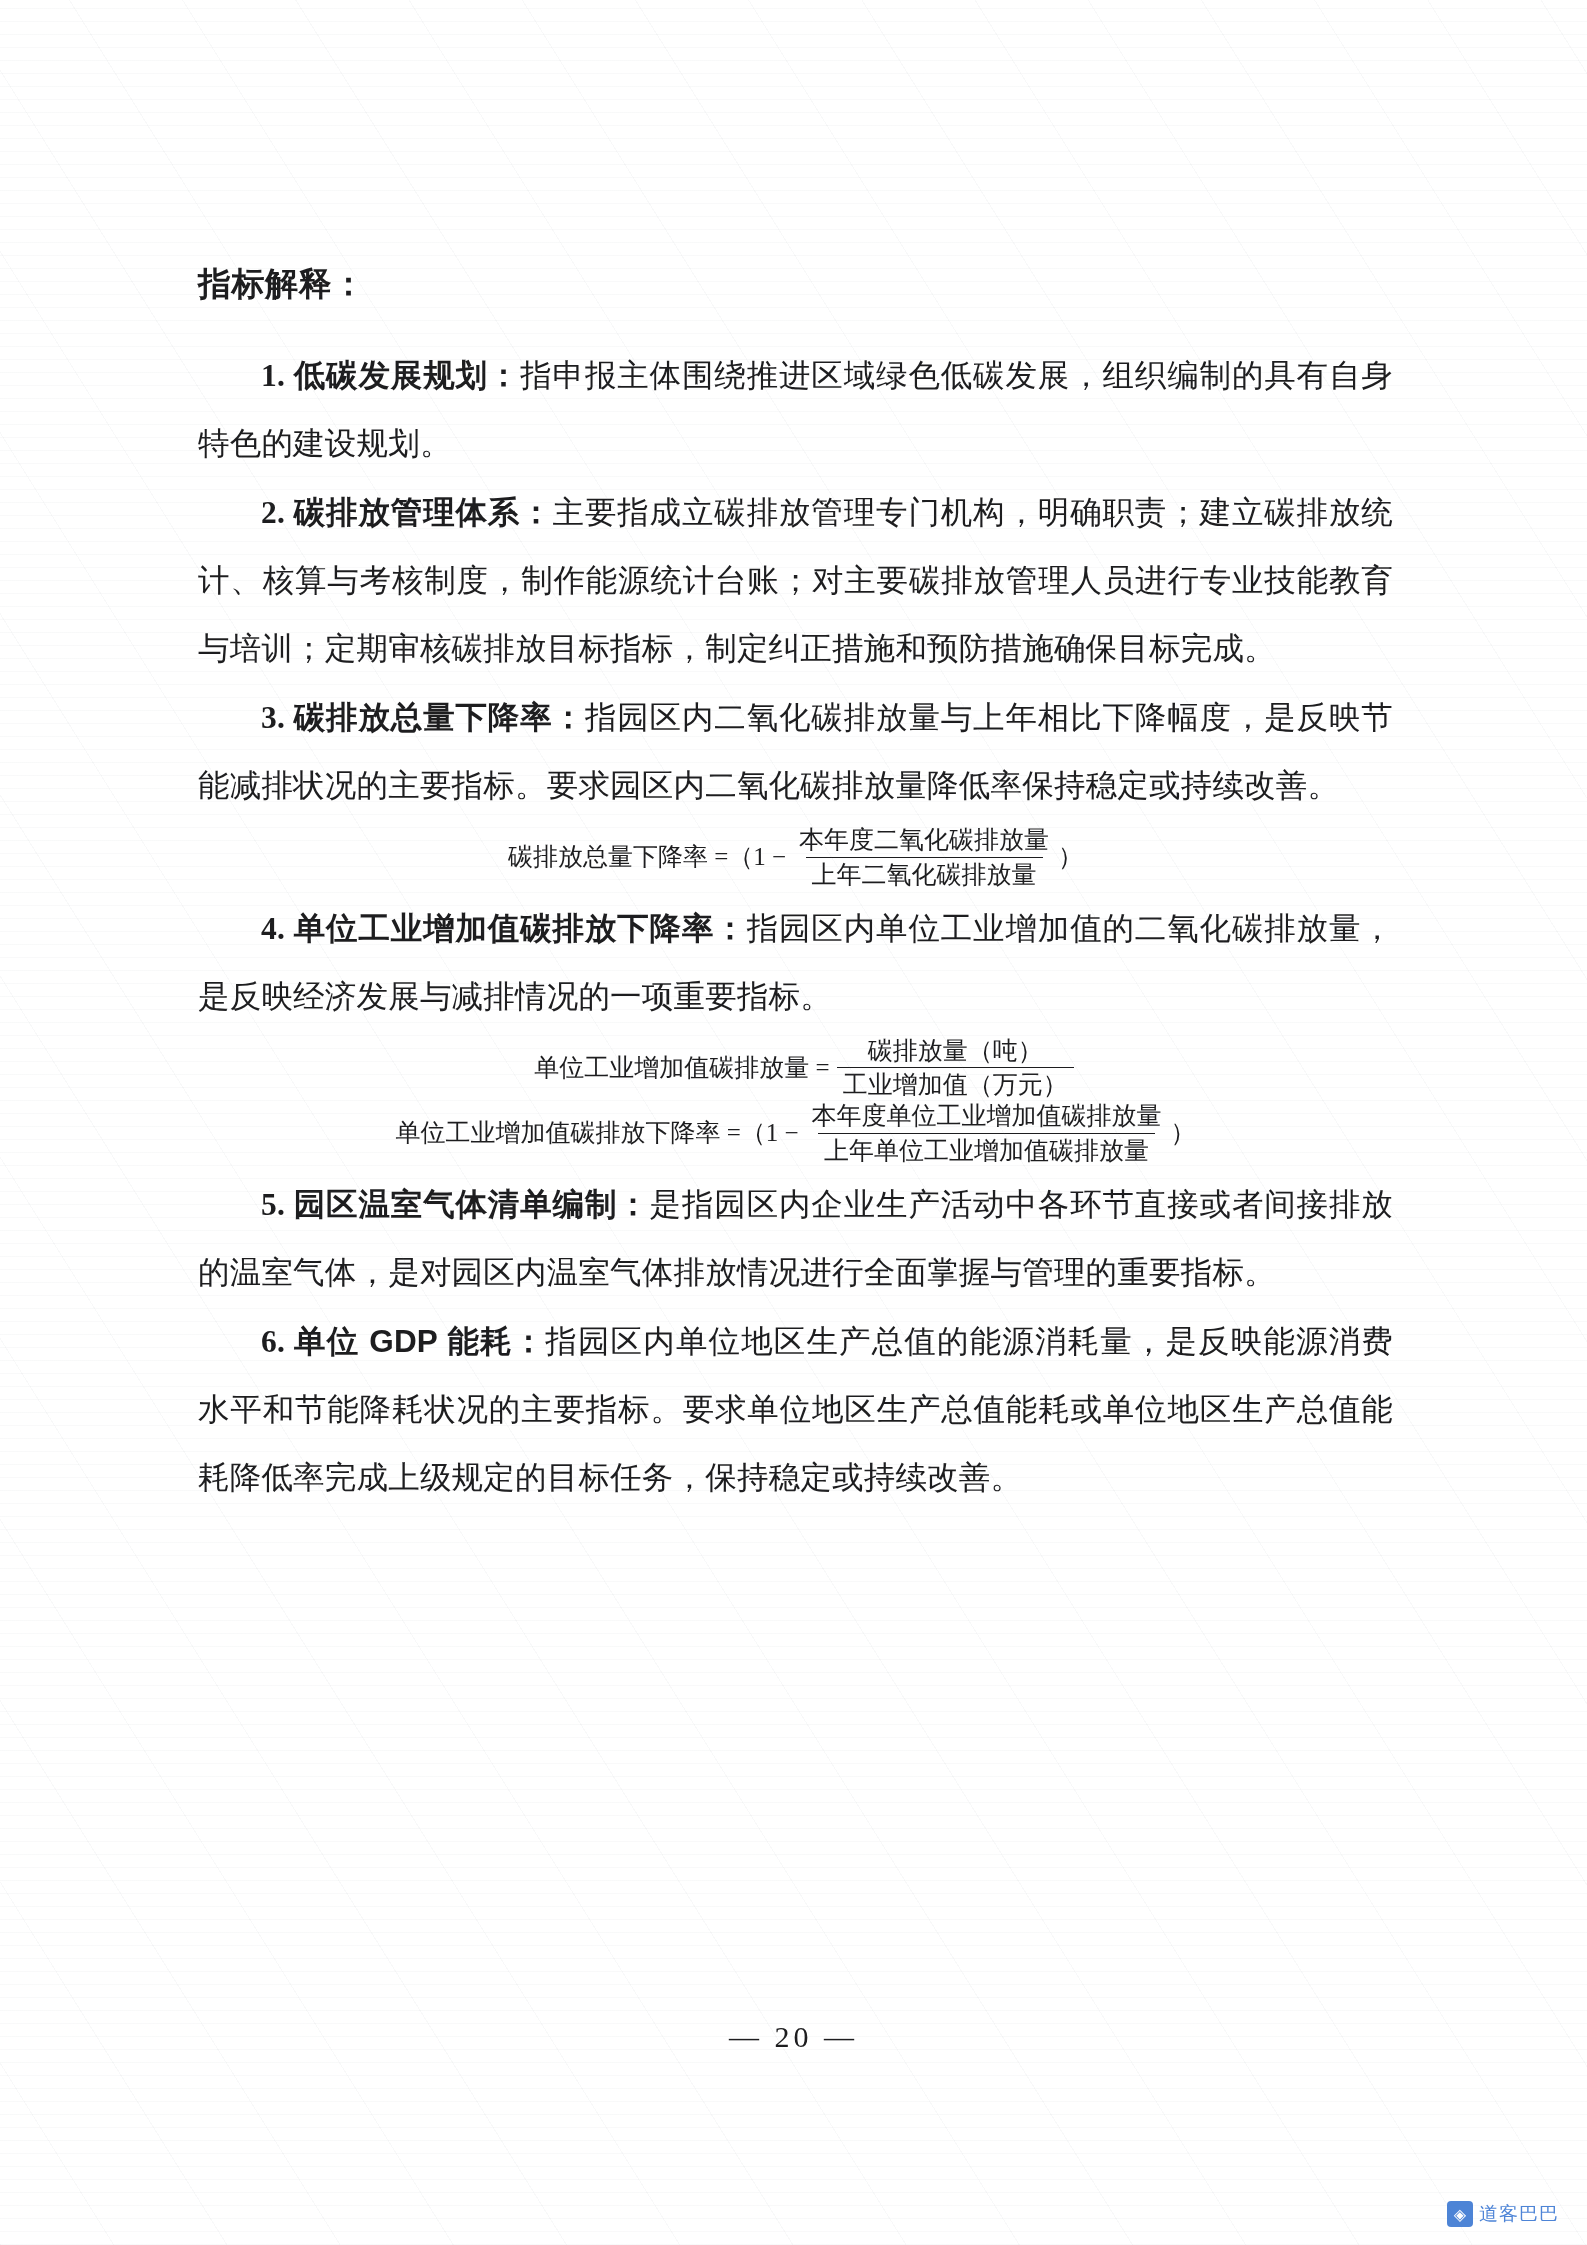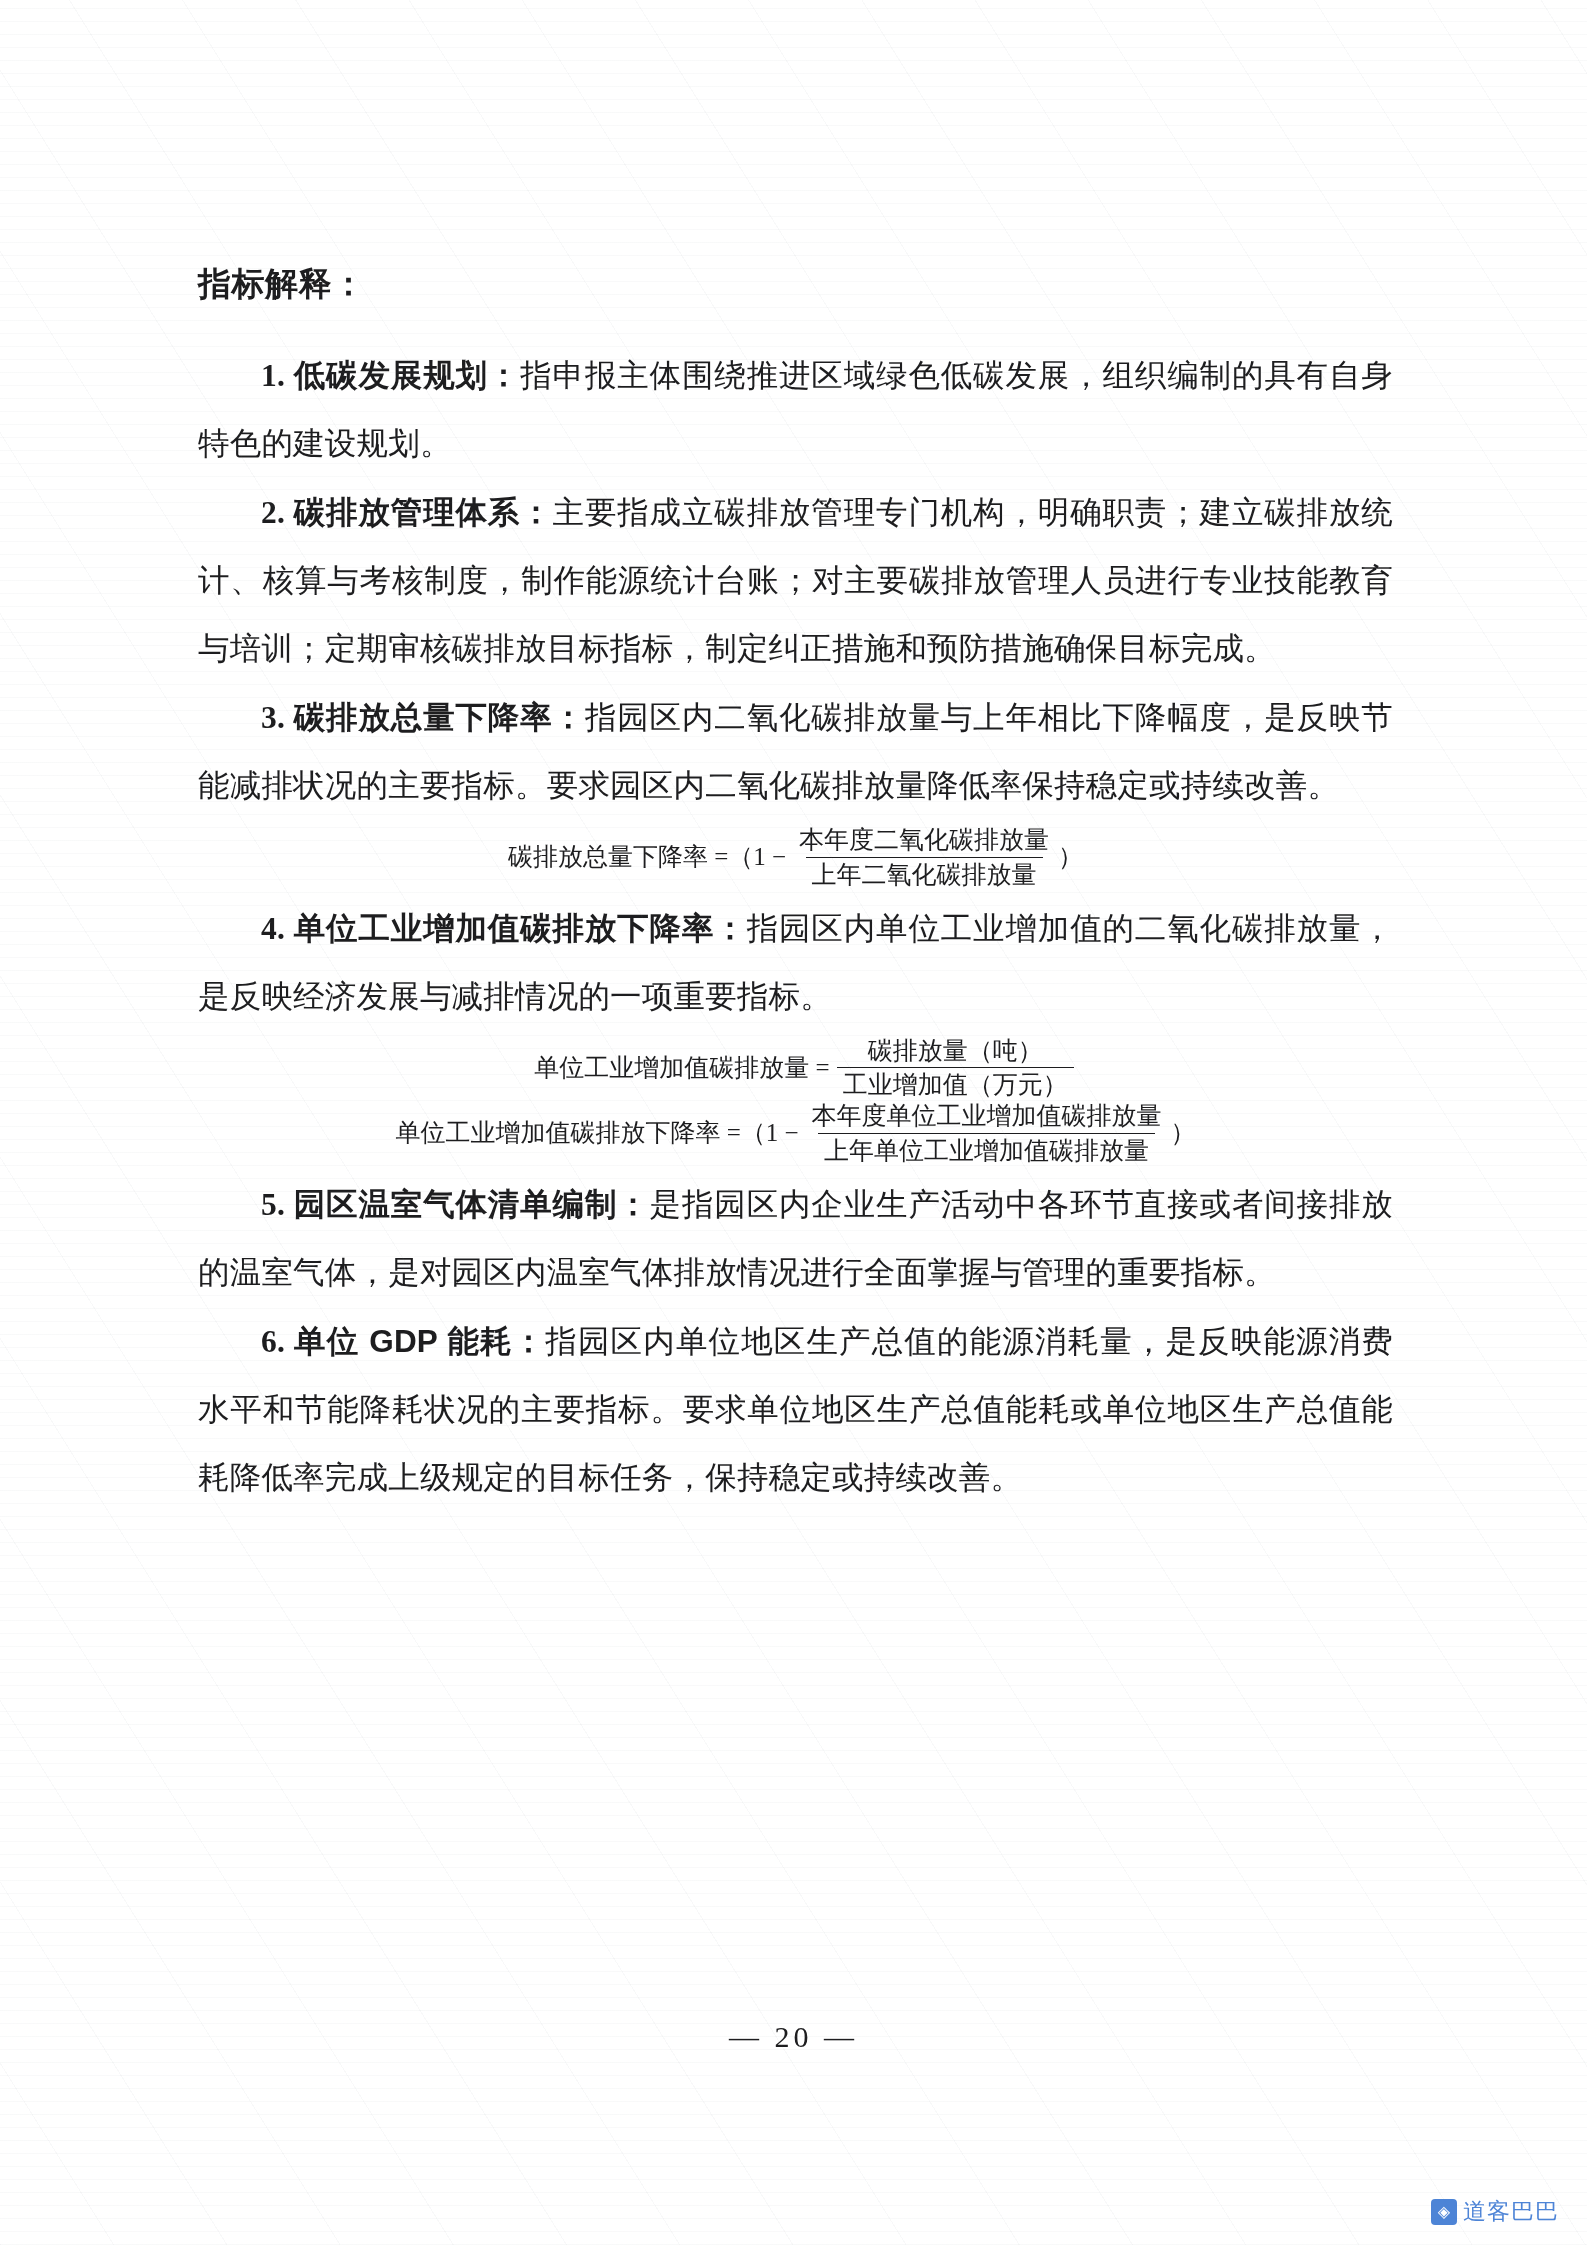--- a/index.html
+++ b/index.html
@@ -143,21 +143,21 @@
     border-radius: 4px;
     background: #2f6fd0;
     color: #fff;
     font-size: 16px;
     display: flex;
     align-items: center;
     justify-content: center;
     font-family: "Liberation Sans", "DejaVu Sans", sans-serif;
   }
   .wm-text {
-    font-size: 23px;
+    font-size: 19px;
     color: #2f6fd0;
     font-family: Liberation Sans, sans-serif;
     letter-spacing: 1px;
   }
 </style>
 </head>
 <body>
 
 <div class="page">
 

